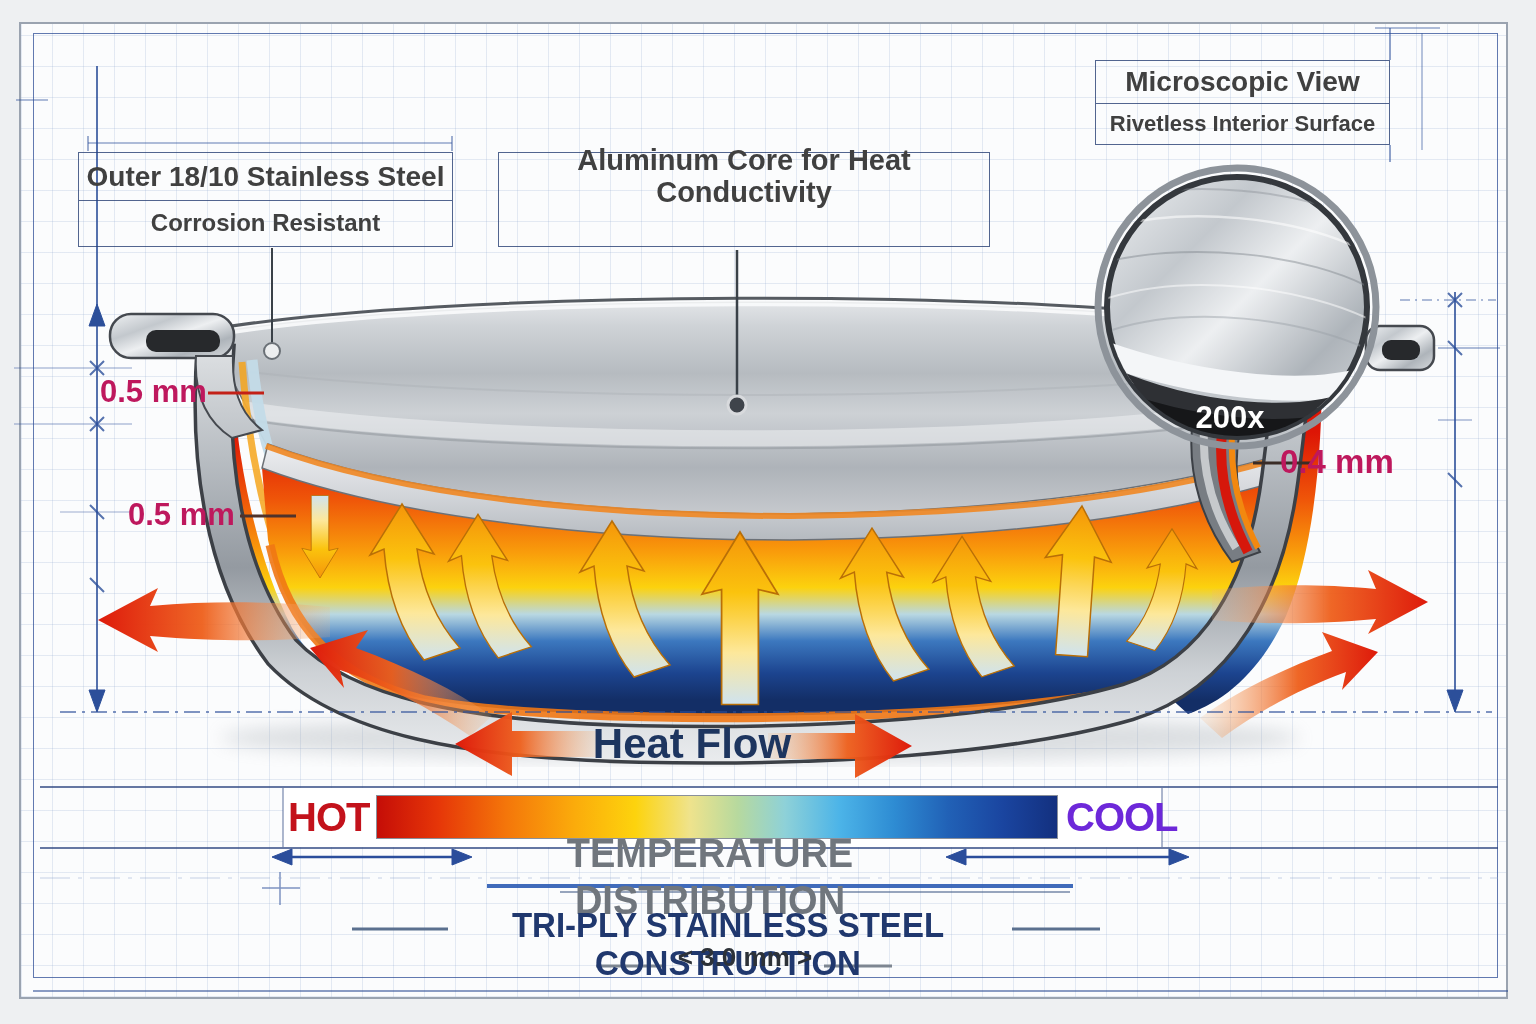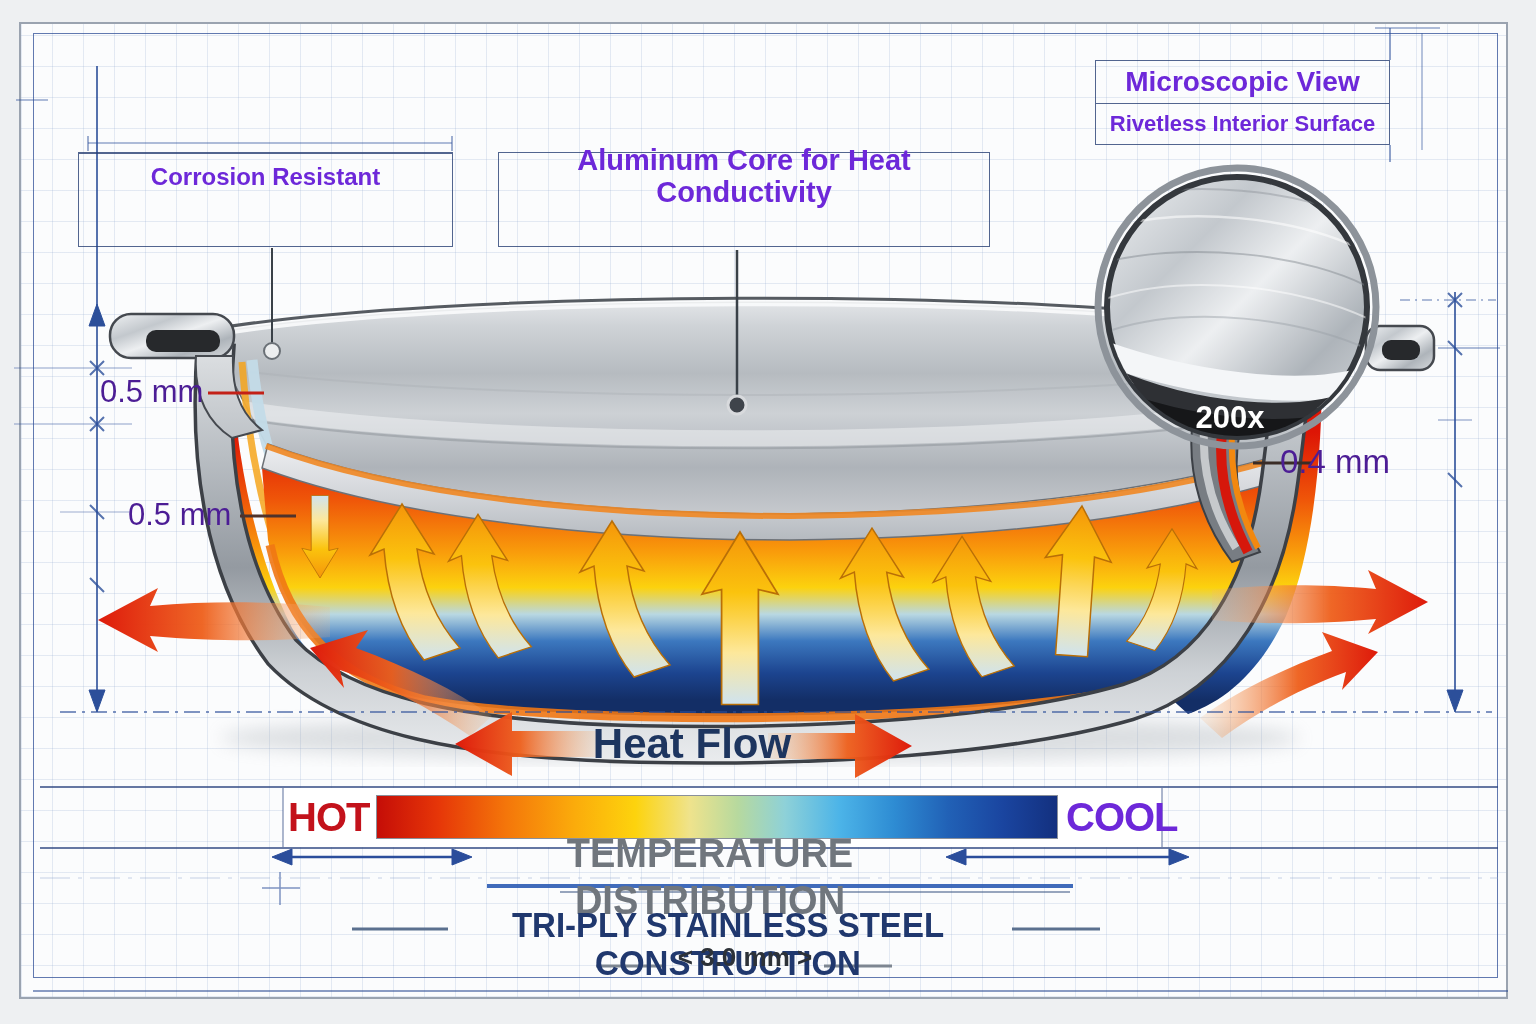--- a/index.html
+++ b/index.html
@@ -7,25 +7,25 @@
          font-family:"Liberation Sans",sans-serif;}
   .abs{position:absolute;}
   
   #paper{left:19px;top:22px;width:1489px;height:977px;background:#fbfcfd;border:2px solid #9aa3b0;box-sizing:border-box;
     background-image:
       repeating-linear-gradient(0deg, rgba(140,165,205,.22) 0 1px, transparent 1px 31px),
       repeating-linear-gradient(90deg, rgba(140,165,205,.22) 0 1px, transparent 1px 31px);}
   #innerframe{left:33px;top:33px;width:1465px;height:945px;border:1.5px solid rgba(45,77,150,.75);box-sizing:border-box;}
   svg{position:absolute;left:0;top:0;}
   
-  .t{color:#6d28d9;font-weight:700;text-align:center;line-height:1.12;}
+  .t{color:#404040;font-weight:700;text-align:center;line-height:1.12;}
   .callout{border:1.5px solid rgba(40,62,115,.8);box-sizing:border-box;}
   .callout .row1{display:flex;align-items:center;justify-content:center;height:50%;}
   .callout .row2{display:flex;align-items:center;justify-content:center;height:50%;border-top:1.5px solid rgba(40,62,115,.8);text-align:right;}
-  .meas{color:#4c1d95;font-weight:400;text-align:center;}
+  .meas{color:#be185d;font-weight:700;text-align:center;}
   .gradbar{background:linear-gradient(90deg,#c50d07 0%,#e63608 9%,#f4760a 19%,#fbab0b 29%,#fdd30d 38%,#efe38c 46%,#b7d99e 53%,#8ed1d8 60%,#4cb4e8 68%,#2e8cd3 76%,#2161b6 84%,#1a45a0 92%,#13307f 100%);
            border:1px solid #8a909b;box-sizing:border-box;}
 </style>
 </head>
 <body>
 
 <div id="stage">
 
   <div class="abs" id="paper"></div>
   <div class="abs" id="innerframe"></div>
@@ -244,20 +244,21 @@
     <g stroke="#5b708f" stroke-width="3">
       <line x1="352" y1="929" x2="448" y2="929"></line>
       <line x1="1012" y1="929" x2="1100" y2="929"></line>
       <line x1="596" y1="966" x2="664" y2="966" stroke="#7d8691"></line>
       <line x1="824" y1="966" x2="892" y2="966" stroke="#7d8691"></line>
       <line x1="33" y1="991" x2="1508" y2="991" stroke="#2d4d95" stroke-width="2" opacity=".55"></line>
     </g>
   </svg>
 
   <div class="abs callout" style="left:78px;top:152px;width:375px;height:95px;">
+    <div class="row1 t" style="font-size:28px;">Outer 18/10 Stainless Steel</div>
     <div class="row2 t" style="font-size:24px;">Corrosion Resistant</div>
   </div>
 
   <div class="abs callout" style="left:498px;top:152px;width:492px;height:95px;">
     <div class="row1 t" style="font-size:29px;">Aluminum Core for Heat Conductivity</div>
   </div>
 
   <div class="abs callout" style="left:1095px;top:60px;width:295px;height:85px;">
     <div class="row1 t" style="font-size:28px;">Microscopic View</div>
     <div class="row2 t" style="font-size:22px;">Rivetless Interior Surface</div>

